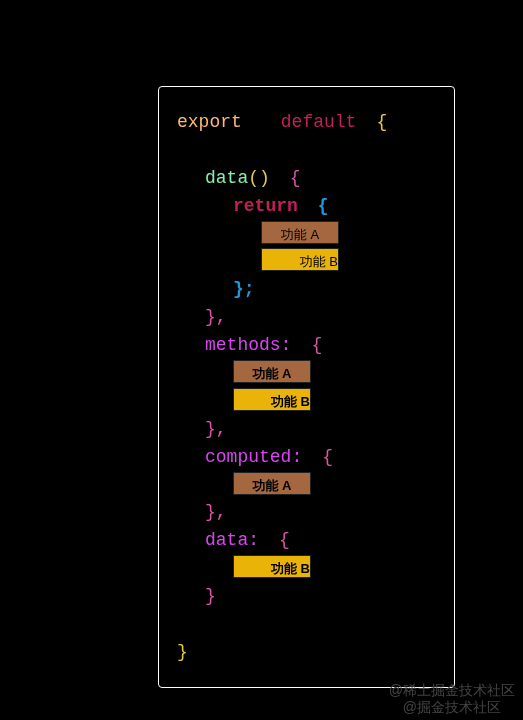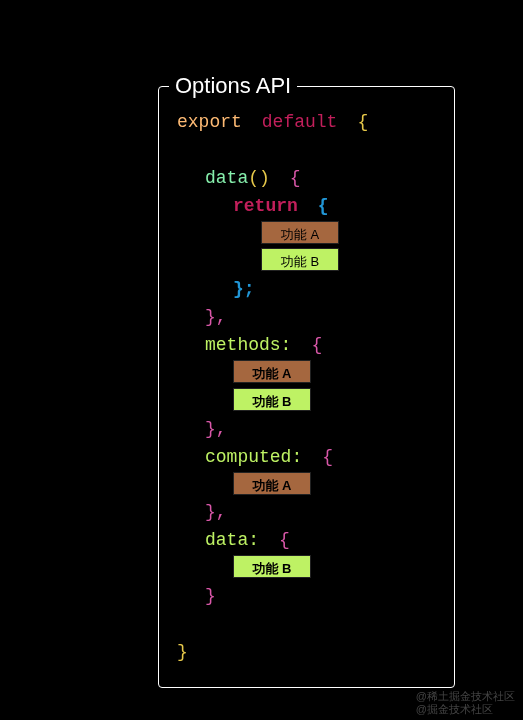--- a/index.html
+++ b/index.html
@@ -32,63 +32,62 @@
       padding: 0 6px;
     }
     .code {
       position: absolute;
       top: 22px;
       left: 18px;
       font-size: 18px;
       line-height: 1.55;
     }
     .kw-export { color: #fdba74; }
-    .kw-default { color: #c21f5b; }
+    .kw-default { color: #c21f5b; margin-left: 19px; }
     .kw-return { color: #c21f5b; }
     .brace-yellow { color: #e6c84a; }
     .brace-blue { color: #2196d6; }
     .brace-pink { color: #d857a8; }
     .paren { color: #e6c84a; }
     .fn-data { color: #86efac; }
-    .prop { color: #bef264; }
+    .prop { color: #d946ef; }
     .indent1 { padding-left: 28px; }
     .indent2 { padding-left: 56px; font-weight: bold; }
     .indent3 { padding-left: 84px; }
     .line { white-space: pre; }
     .sp { display: inline-block; width: 10px; }
     .tag-row { display: block; }
     .tag {
       display: inline-block;
       width: 78px;
       height: 23px;
       line-height: 25px;
       text-align: center;
       font-size: 13px;
       color: #000;
       font-family: 'Segoe UI', Arial, sans-serif;
       border: 1px solid #222;
     }
     .tag-brown { background: #a5673f; }
-    .tag-green { background: #bef264; }
+    .tag-green { background: #eab308; text-align: right; }
     .watermark {
       position: absolute;
       right: 8px;
       bottom: 4px;
       color: #444;
-      font-size: 11px;
+      font-size: 14px;
       font-family: Arial, sans-serif;
-      text-align: left;
+      text-align: center;
       line-height: 1.2;
     }
   </style>
 </head>
 <body>
 
 <div class="panel">
-  <div class="panel-title">Options API</div>
 
   <div class="code">
     <div class="line"><span class="kw-export">export</span><span class="sp"></span><span class="sp"></span><span class="kw-default">default</span><span class="sp"></span><span class="sp"></span><span class="brace-yellow">{</span></div>
     <div class="line">&nbsp;</div>
 
     <div class="line indent1"><span class="fn-data">data</span><span class="paren">()</span><span class="sp"></span><span class="sp"></span><span class="brace-pink">{</span></div>
     <div class="line indent2"><span class="kw-return">return</span><span class="sp"></span><span class="sp"></span><span class="brace-blue">{</span></div>
     <div class="tag-row indent3">
       <span class="tag tag-brown">功能 A</span>
     </div>

